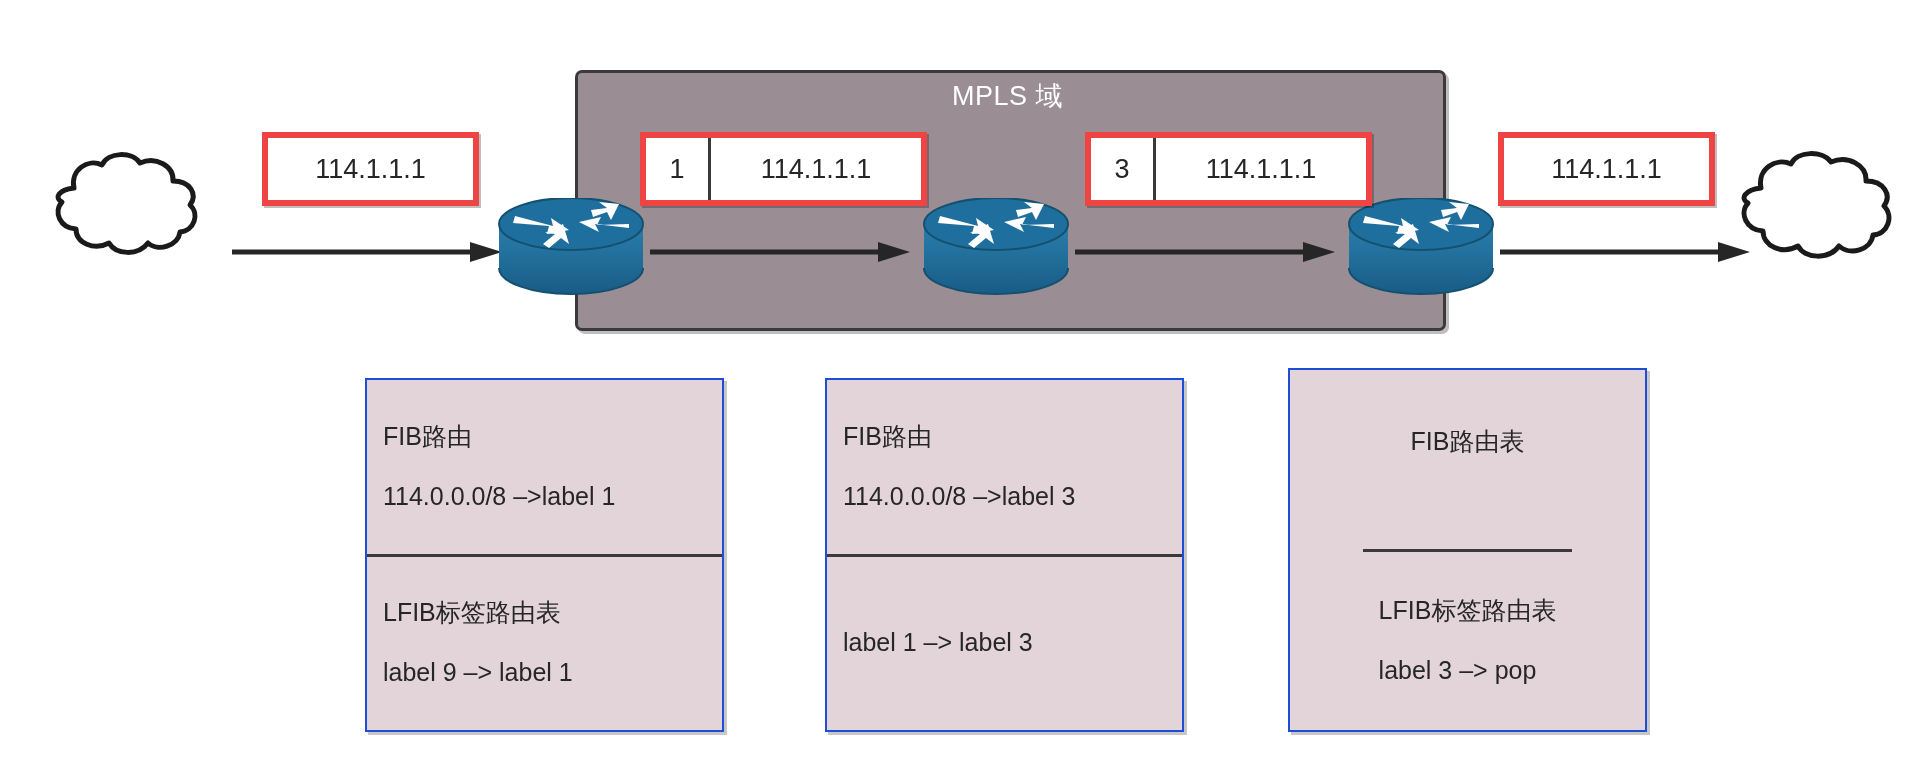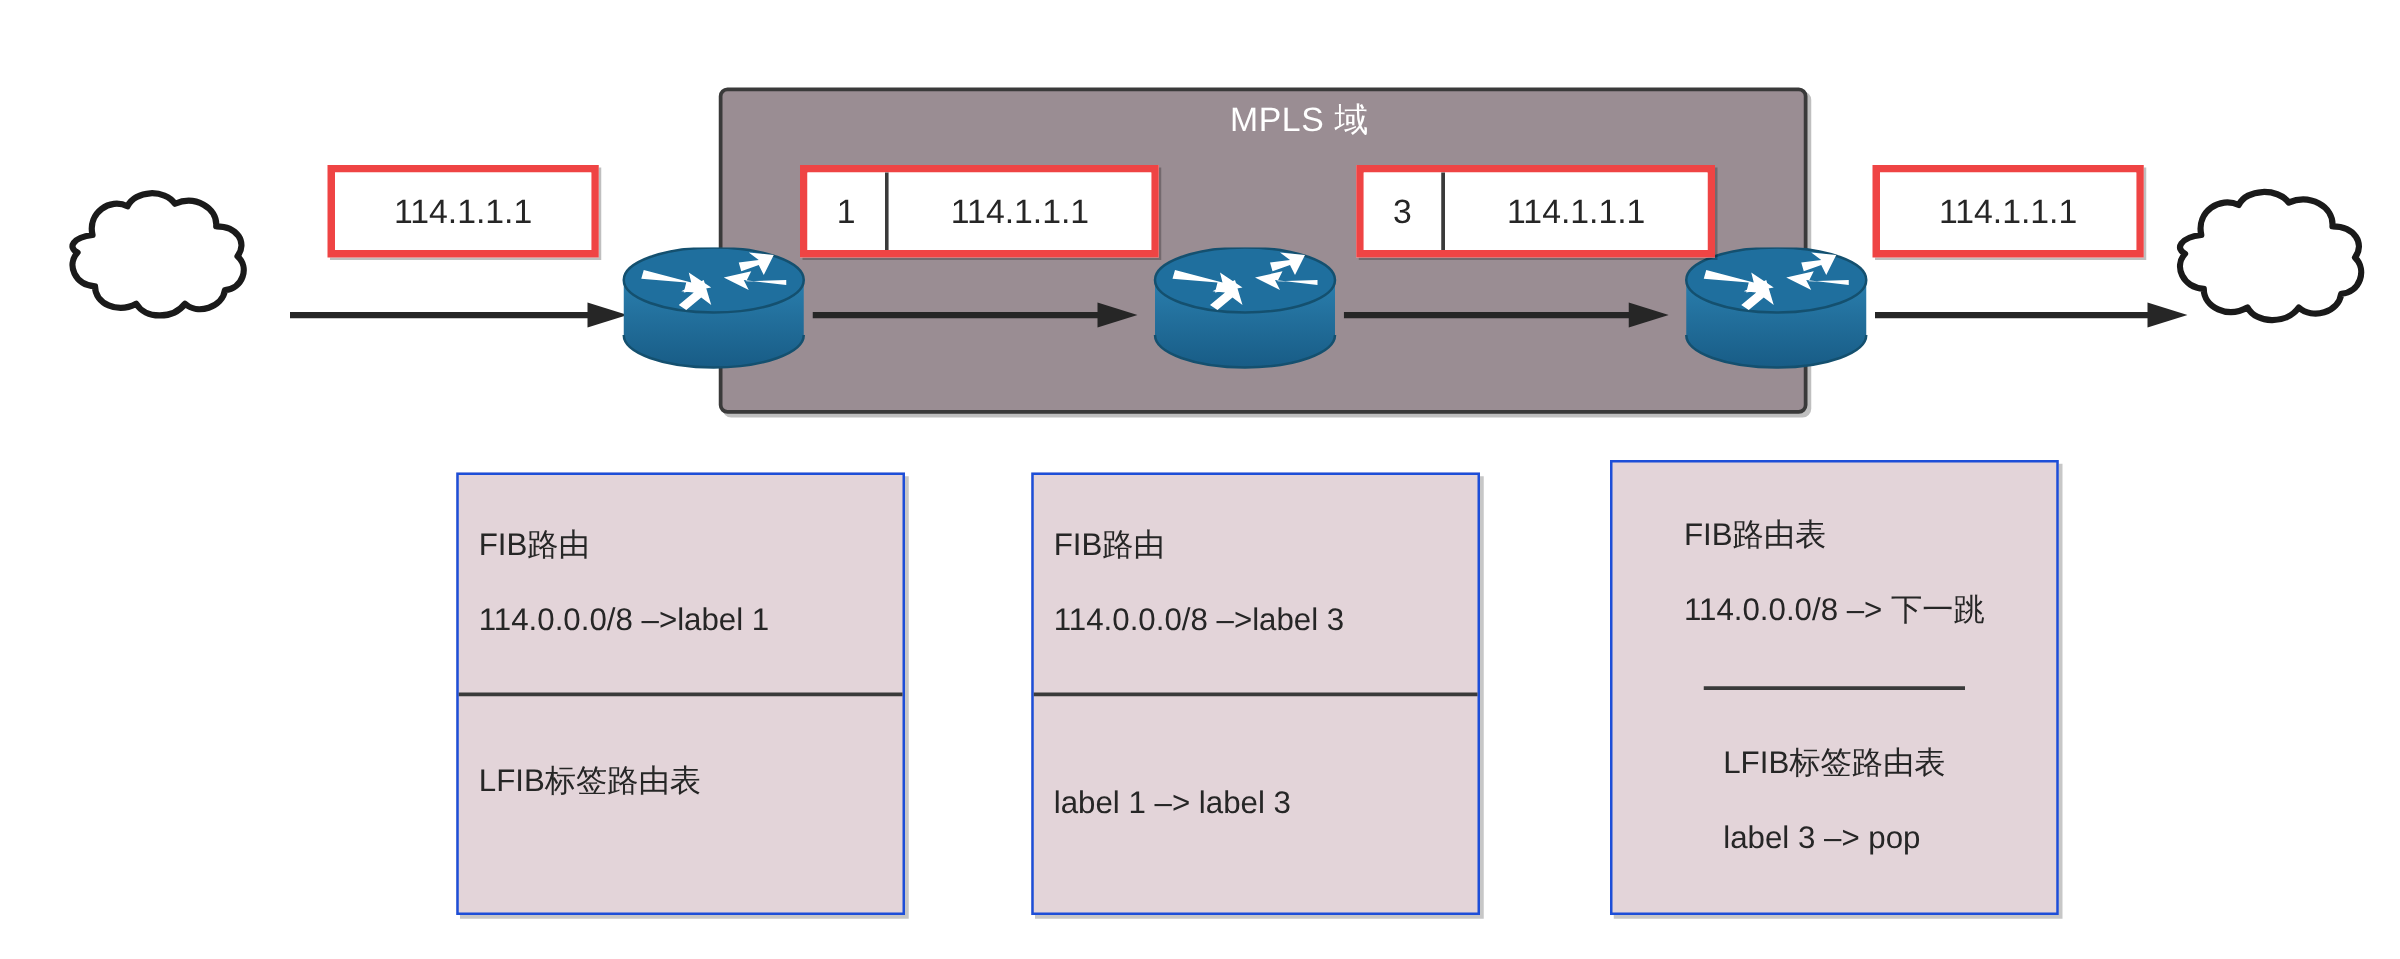--- a/index.html
+++ b/index.html
@@ -12,21 +12,21 @@
   .abs{position:absolute;}
 
   
   .mpls-domain{
     left:575px;top:70px;width:865px;height:255px;
     background:#9a8d93;border:3px solid #3a3a3a;border-radius:7px;
     box-shadow:3px 3px 0 rgba(0,0,0,.25);
   }
   .mpls-title{
     left:575px;top:78px;width:865px;
-    text-align:center;color:#ffffff;font-size:27px;letter-spacing:.5px;padding-left:32px;
+    text-align:center;color:#ffffff;font-size:27px;letter-spacing:.5px;
   }
 
   
   .pkt{
     display:flex;align-items:stretch;
     border:6px solid #ef4444;background:#ffffff;
     box-shadow:2px 2px 0 rgba(0,0,0,.25);
   }
   .pkt .cell{
     display:flex;align-items:center;justify-content:center;
@@ -204,37 +204,37 @@
     <div class="cell ip">114.1.1.1</div>
   </div>
 
   <div class="abs tbl tbl-1">
     <div class="sect">
       <div class="line head">FIB路由</div>
       <div class="line">114.0.0.0/8 –&gt;label 1</div>
     </div>
     <div class="sect">
       <div class="line head">LFIB标签路由表</div>
+      <div class="line">label 9 –&gt; label 1</div>
     </div>
   </div>
 
   <div class="abs tbl tbl-2">
     <div class="sect">
       <div class="line head">FIB路由</div>
       <div class="line">114.0.0.0/8 –&gt;label 3</div>
     </div>
     <div class="sect">
       <div class="line">label 1 –&gt; label 3</div>
     </div>
   </div>
 
   <div class="abs tbl tbl-3">
     <div class="sect">
       <div class="line head">FIB路由表</div>
-      <div class="line">114.0.0.0/8 –&gt; 下一跳</div>
     </div>
     <div class="sect">
       <div class="line head">LFIB标签路由表</div>
       <div class="line">label 3 –&gt; pop</div>
     </div>
   </div>
 
 </div>
 
 </body></html>

